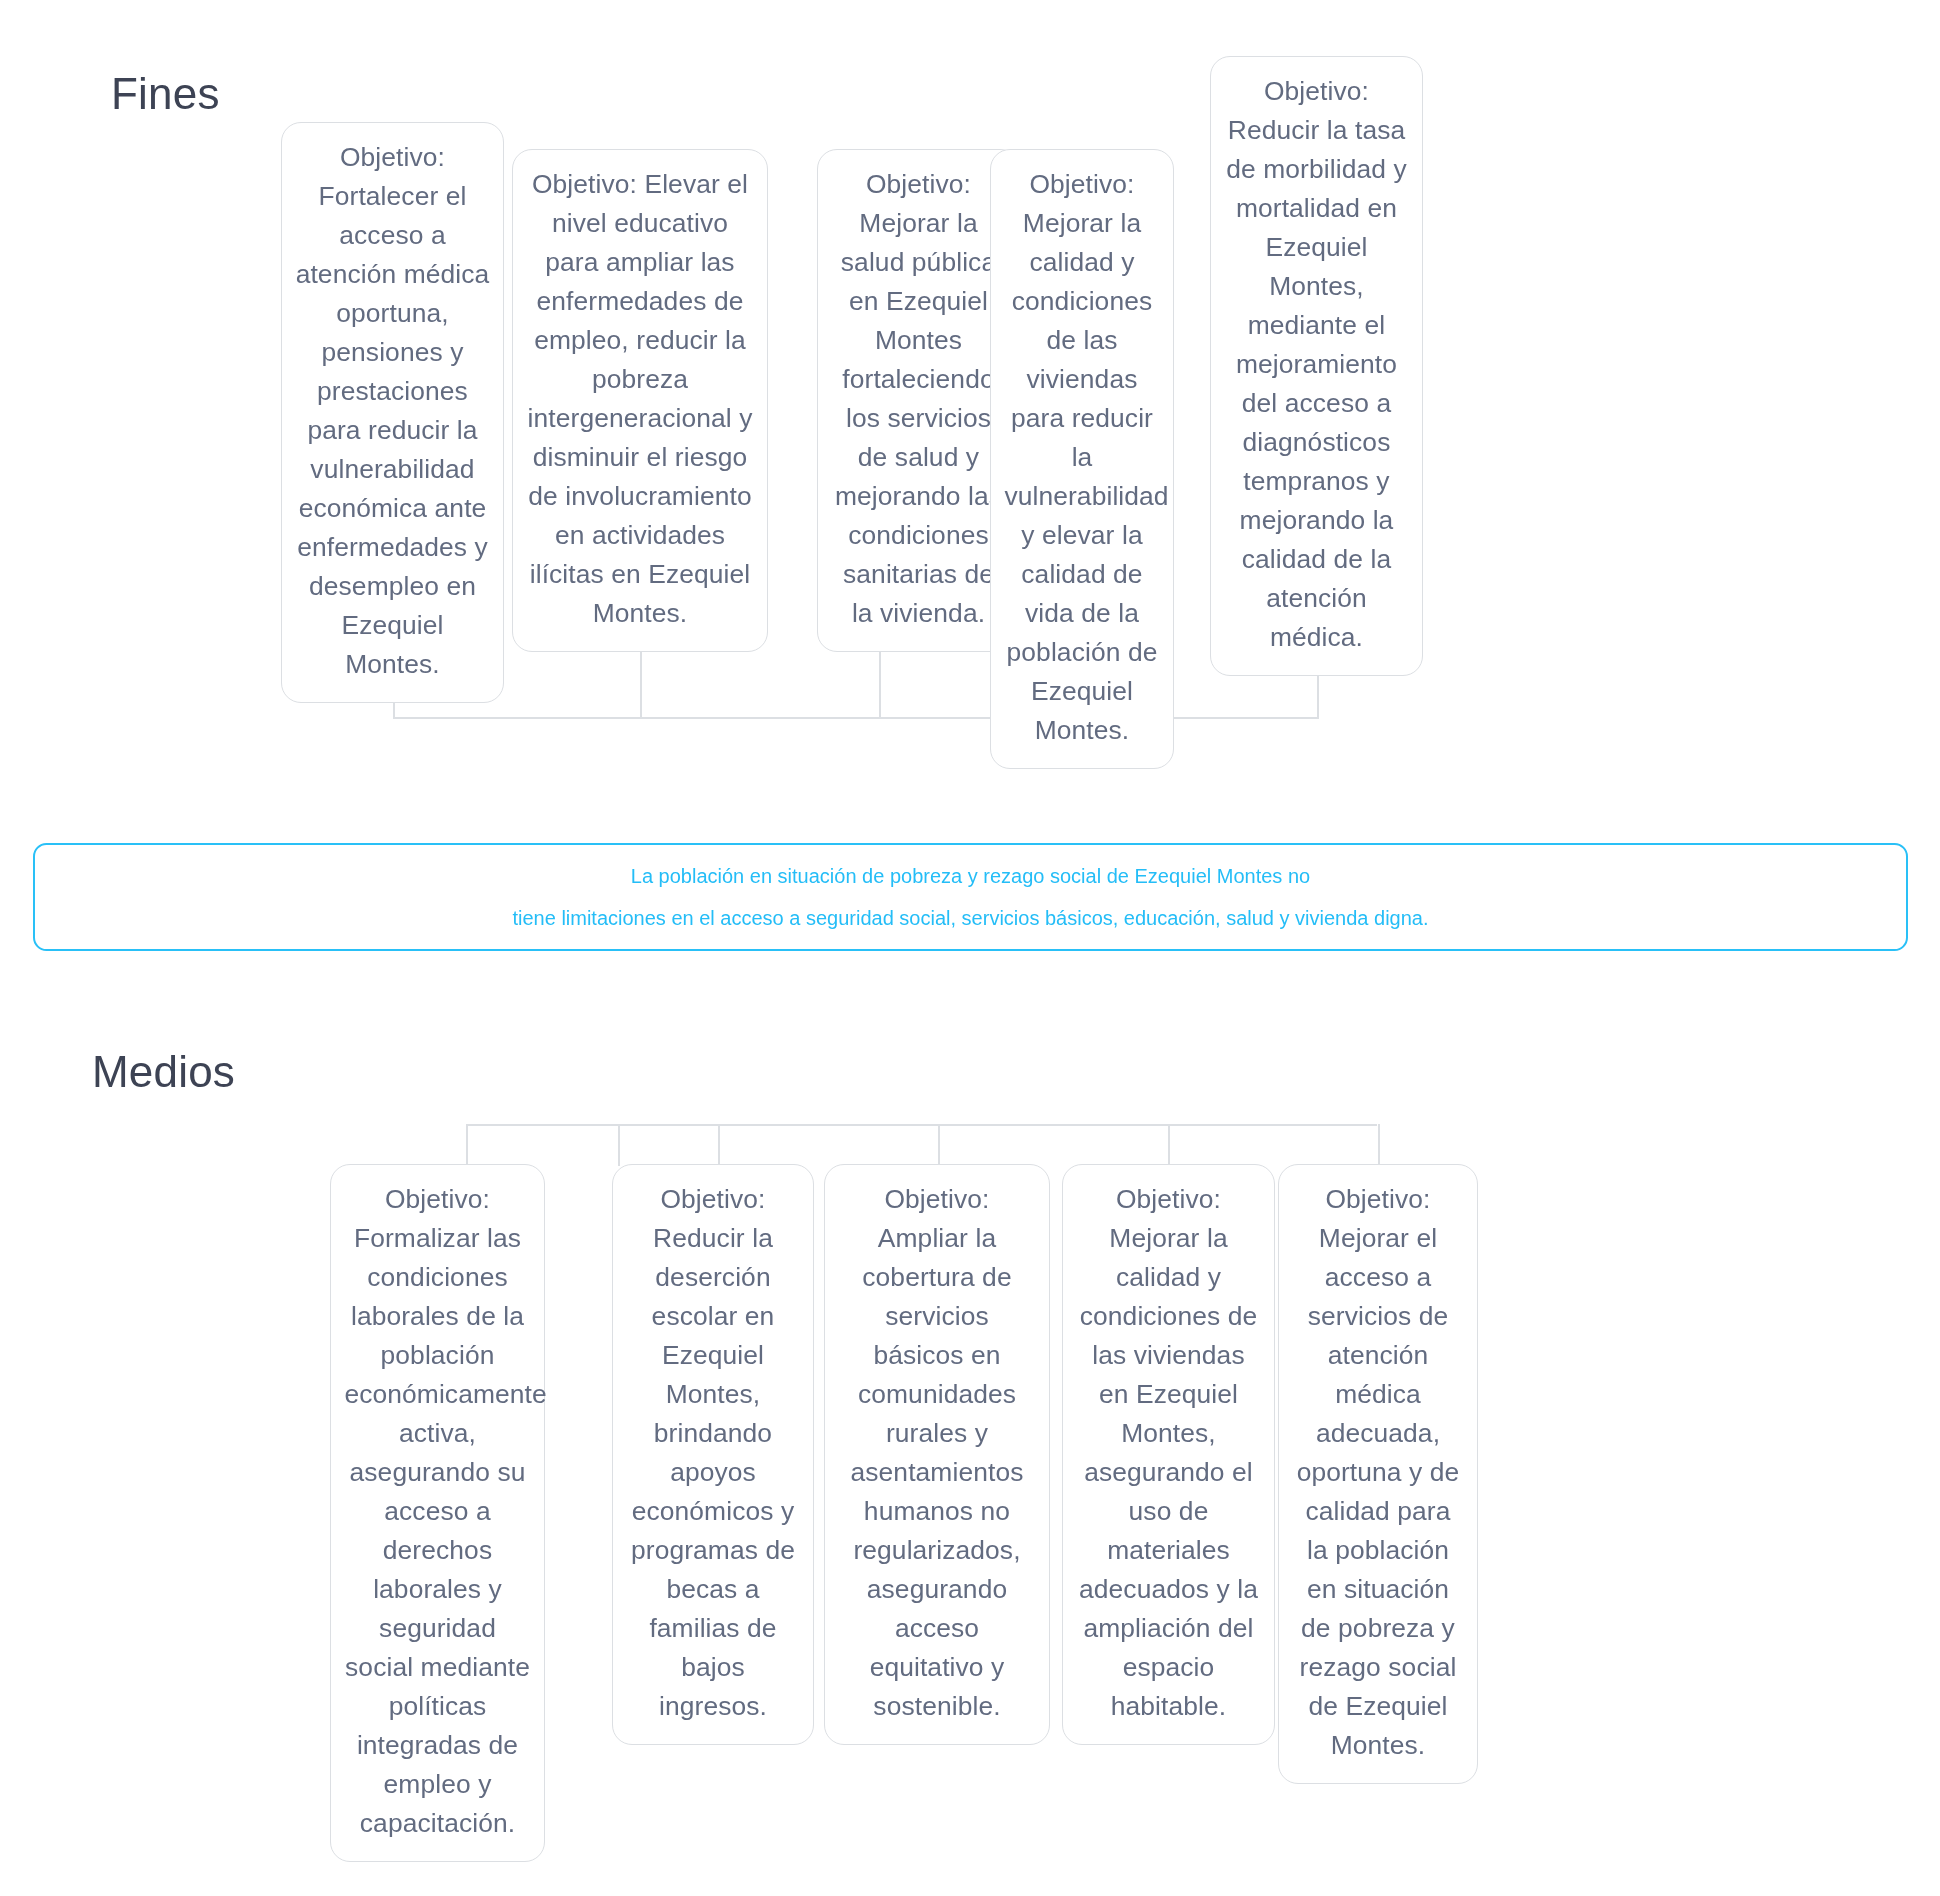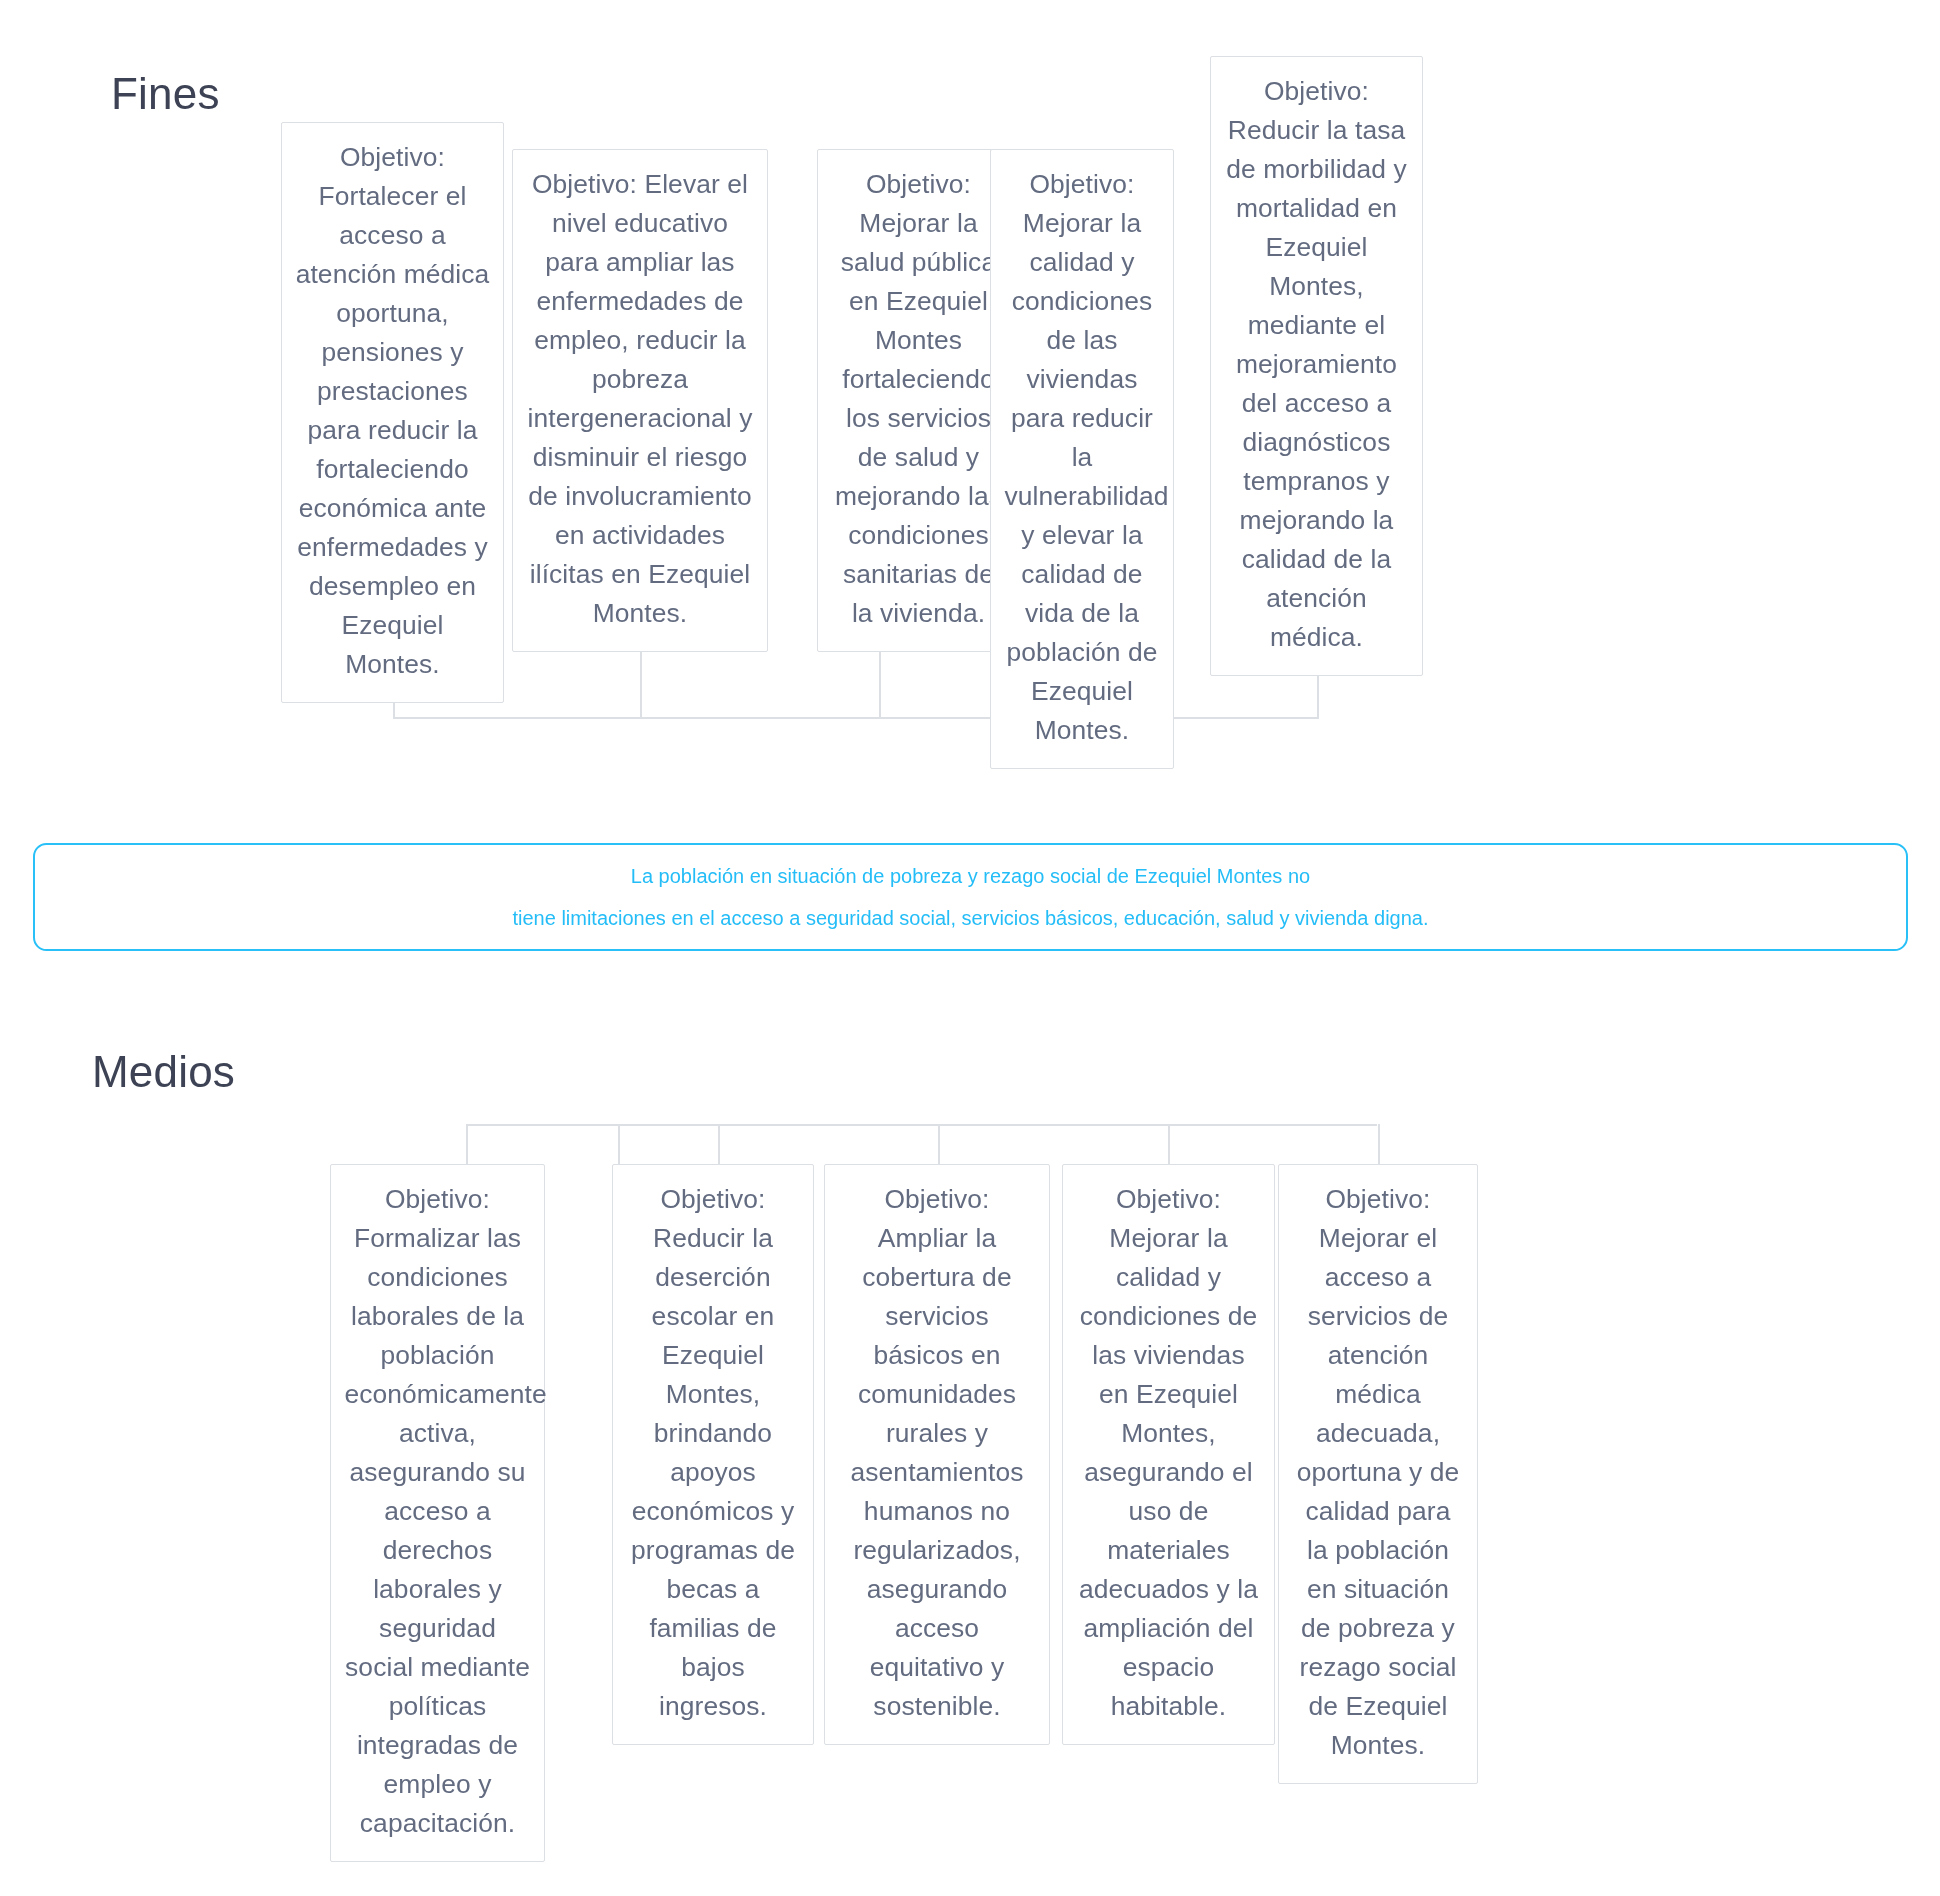--- a/index.html
+++ b/index.html
@@ -27,21 +27,21 @@
     white-space: nowrap;
   }
   #fines-heading  { left: 111px; top: 69px; }
   #medios-heading { left: 92px; top: 1047px; }
 
   
   .node-card {
     position: absolute;
     background: #ffffff;
     border: 1.9px solid #dcdfe3;
-    border-radius: 2px;
+    border-radius: 20px;
     color: #626b80;
     font-size: 26.4px;
     line-height: 39px;
     text-align: center;
     padding: 15.4px 13.4px 17.3px 13.4px;
     letter-spacing: 0.1px;
     z-index: 3;
   }
   .node-card .node-text { display: block; }
 
@@ -92,21 +92,21 @@
   .connector.v { width: 1.9px; }
   .connector.h { height: 1.9px; }
   .conn-group { position: absolute; left: 0; top: 0; width: 100%; height: 100%; pointer-events: none; }
 </style>
 </head>
 <body>
 
 <div id="fines-heading" class="section-heading">Fines</div>
 
 <div id="fines-card-0" class="node-card">
-  <span class="node-text">Objetivo: Fortalecer el acceso a atención médica oportuna, pensiones y prestaciones para reducir la fortaleciendo económica ante enfermedades y desempleo en Ezequiel Montes.</span>
+  <span class="node-text">Objetivo: Fortalecer el acceso a atención médica oportuna, pensiones y prestaciones para reducir la vulnerabilidad económica ante enfermedades y desempleo en Ezequiel Montes.</span>
 </div>
 <div id="fines-card-1" class="node-card">
   <span class="node-text">Objetivo: Elevar el nivel educativo para ampliar las enfermedades de empleo, reducir la pobreza intergeneracional y disminuir el riesgo de involucramiento en actividades ilícitas en Ezequiel Montes.</span>
 </div>
 <div id="fines-card-2" class="node-card">
   <span class="node-text">Objetivo: Mejorar la salud pública en Ezequiel Montes fortaleciendo los servicios de salud y mejorando las condiciones sanitarias de la vivienda.</span>
 </div>
 <div id="fines-card-3" class="node-card">
   <span class="node-text">Objetivo: Mejorar la calidad y condiciones de las viviendas para reducir la vulnerabilidad y elevar la calidad de vida de la población de Ezequiel Montes.</span>
 </div>

